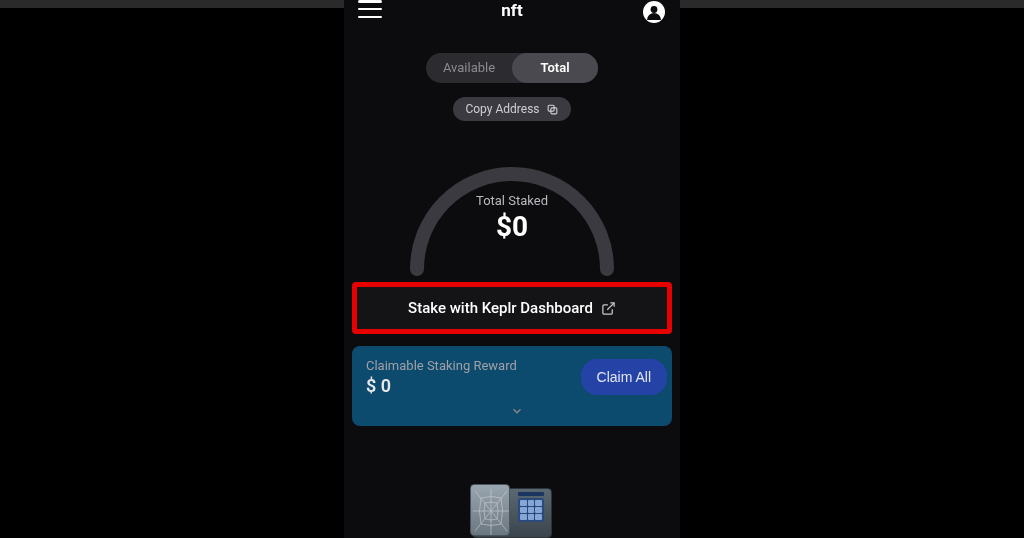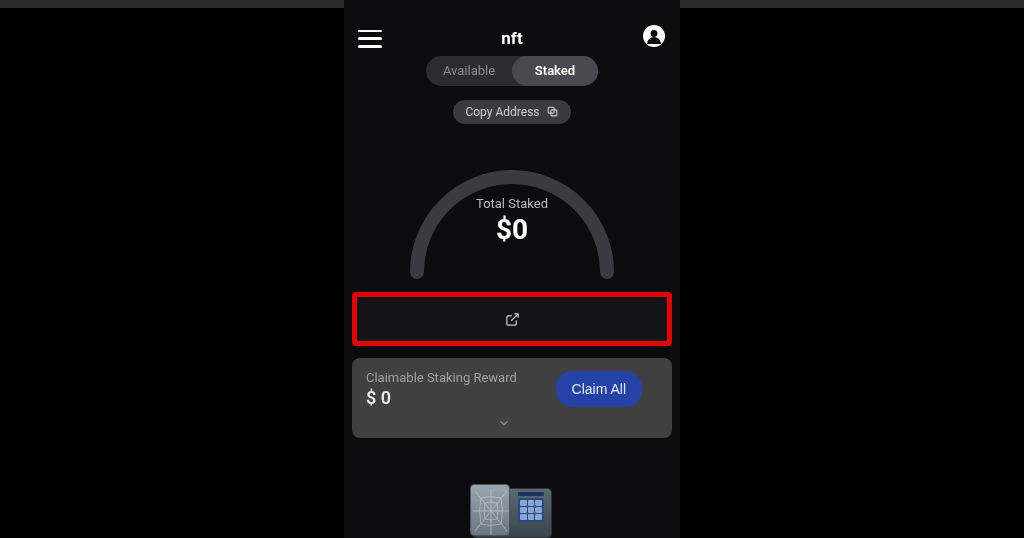--- a/index.html
+++ b/index.html
@@ -25,21 +25,21 @@
     height: 538px;
     background: #0c0c0e;
     color: #fff;
     overflow: hidden;
     display: flex;
     flex-direction: column;
   }
   .app-header {
     height: 50px;
     display: flex;
-    align-items: flex-end;
+    align-items: flex-start;
     justify-content: space-between;
     padding: 0 14px;
   }
   .hamburger {
     width: 24px; height: 18px;
     display: flex; flex-direction: column;
     justify-content: space-between;
     cursor: pointer;
   }
   .hamburger span {
@@ -135,24 +135,24 @@
     align-items: center;
     justify-content: center;
     gap: 8px;
     color: #fff;
     font-size: 15px;
     font-weight: 500;
     cursor: pointer;
   }
 
   .reward-card {
-    margin: 12px 8px 0 8px;
-    background: #404040;
+    margin: 12px 8px 12px 8px;
+    background: #0c4a6e;
     border-radius: 8px;
-    padding: 12px 30px 8px 14px;
+    padding: 12px 5px 8px 14px;
   }
   .reward-row {
     display: flex;
     align-items: center;
     justify-content: space-between;
   }
   .reward-left { }
   .reward-label {
     font-size: 13px;
     color: #a0a0a6;
@@ -247,21 +247,21 @@
     <div class="app-title">nft</div>
     <svg class="avatar-icon" viewBox="0 0 24 24" fill="#fff">
       <circle cx="12" cy="12" r="11" fill="#fff"></circle>
       <circle cx="12" cy="9.5" r="3.4" fill="#0c0c0e"></circle>
       <path d="M5 20 a7 7 0 0 1 14 0 Z" fill="#0c0c0e"></path>
     </svg>
   </div>
 
   <div class="tabs">
     <div class="tab">Available</div>
-    <div class="tab active">Staked</div>
+    <div class="tab active">Total</div>
   </div>
 
   <div class="center-wrap">
     <div class="copy-chip">
       <span>Copy Address</span>
       <svg width="13" height="13" viewBox="0 0 24 24" fill="none" stroke="#cfcfd3" stroke-width="2">
         <rect x="9" y="9" width="11" height="11" rx="2"></rect>
         <rect x="4" y="4" width="11" height="11" rx="2"></rect>
       </svg>
     </div>
@@ -271,20 +271,21 @@
     <svg class="gauge" width="240" height="170" viewBox="0 0 240 170">
       <path d="M 25 140 A 95 95 0 0 1 215 140" fill="none" stroke="#3a3a40" stroke-width="14" stroke-linecap="round"></path>
     </svg>
     <div class="gauge-labels">
       <div class="ts-label">Total Staked</div>
       <div class="ts-value">$0</div>
     </div>
   </div>
 
   <div class="stake-btn">
+    <span>Stake with Keplr Dashboard</span>
     <svg width="15" height="15" viewBox="0 0 24 24" fill="none" stroke="#c8c8cd" stroke-width="2">
       <path d="M18 13v6a2 2 0 0 1-2 2H5a2 2 0 0 1-2-2V8a2 2 0 0 1 2-2h6"></path>
       <polyline points="15 3 21 3 21 9"></polyline>
       <line x1="10" y1="14" x2="21" y2="3"></line>
     </svg>
   </div>
 
   <div class="reward-card">
     <div class="reward-row">
       <div class="reward-left">

